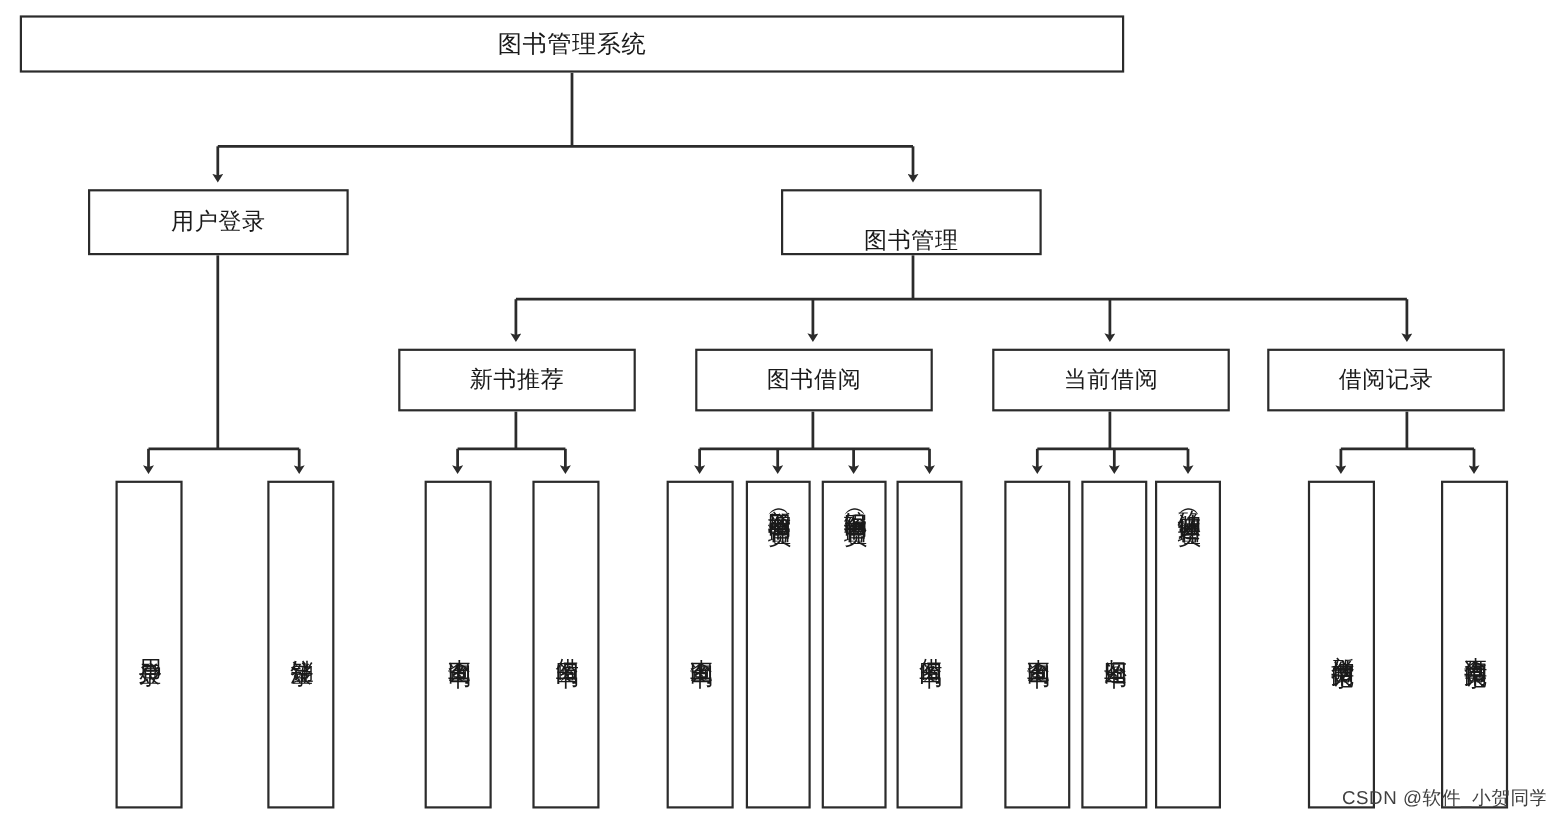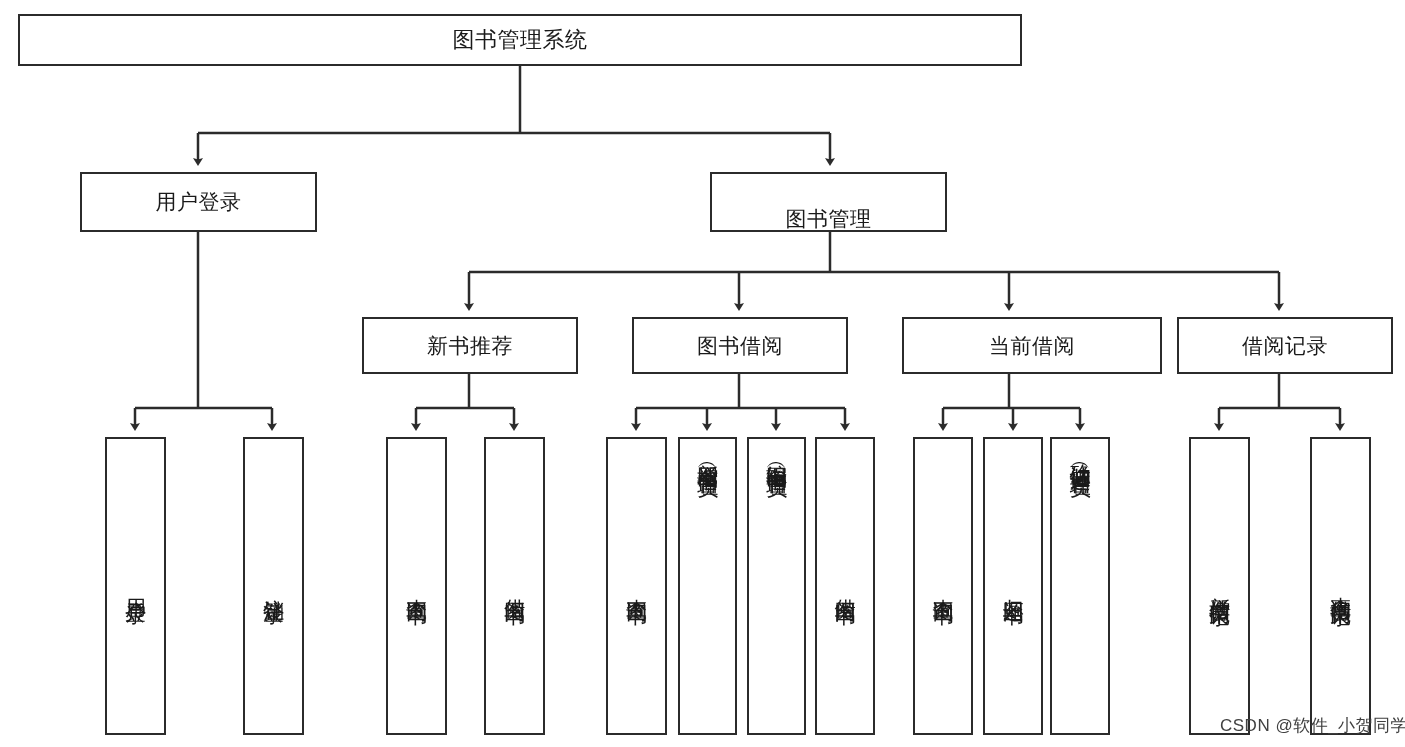--- a/index.html
+++ b/index.html
@@ -141,24 +141,24 @@
   <div class="node node-h" style="left:710px; top:172px; width:237px; height:60px;align-items:flex-end;">
     <span>图书管理</span>
   </div>
 
   <div class="node node-h" style="left:362px; top:317px; width:216px; height:57px;text-align:center;">
     <span>新书推荐</span>
   </div>
   <div class="node node-h" style="left:632px; top:317px; width:216px; height:57px;">
     <span>图书借阅</span>
   </div>
-  <div class="node node-h" style="left:902px; top:317px; width:260px; height:57px;">
+  <div class="node node-h" style="left:902px; top:317px; width:216px; height:57px;">
     <span>当前借阅</span>
   </div>
-  <div class="node node-h" style="left:1177px; top:317px; width:216px; height:57px;">
+  <div class="node node-h" style="left:1152px; top:317px; width:216px; height:57px;">
     <span>借阅记录</span>
   </div>
 
   <div class="node node-v center-text" style="left:105px; top:437px; width:61px; height:298px;">
     <span class="vtext">用户登录</span>
   </div>
   <div class="node node-v center-text" style="left:243px; top:437px; width:61px; height:298px;">
     <span class="vtext">注销登录</span>
   </div>
 

